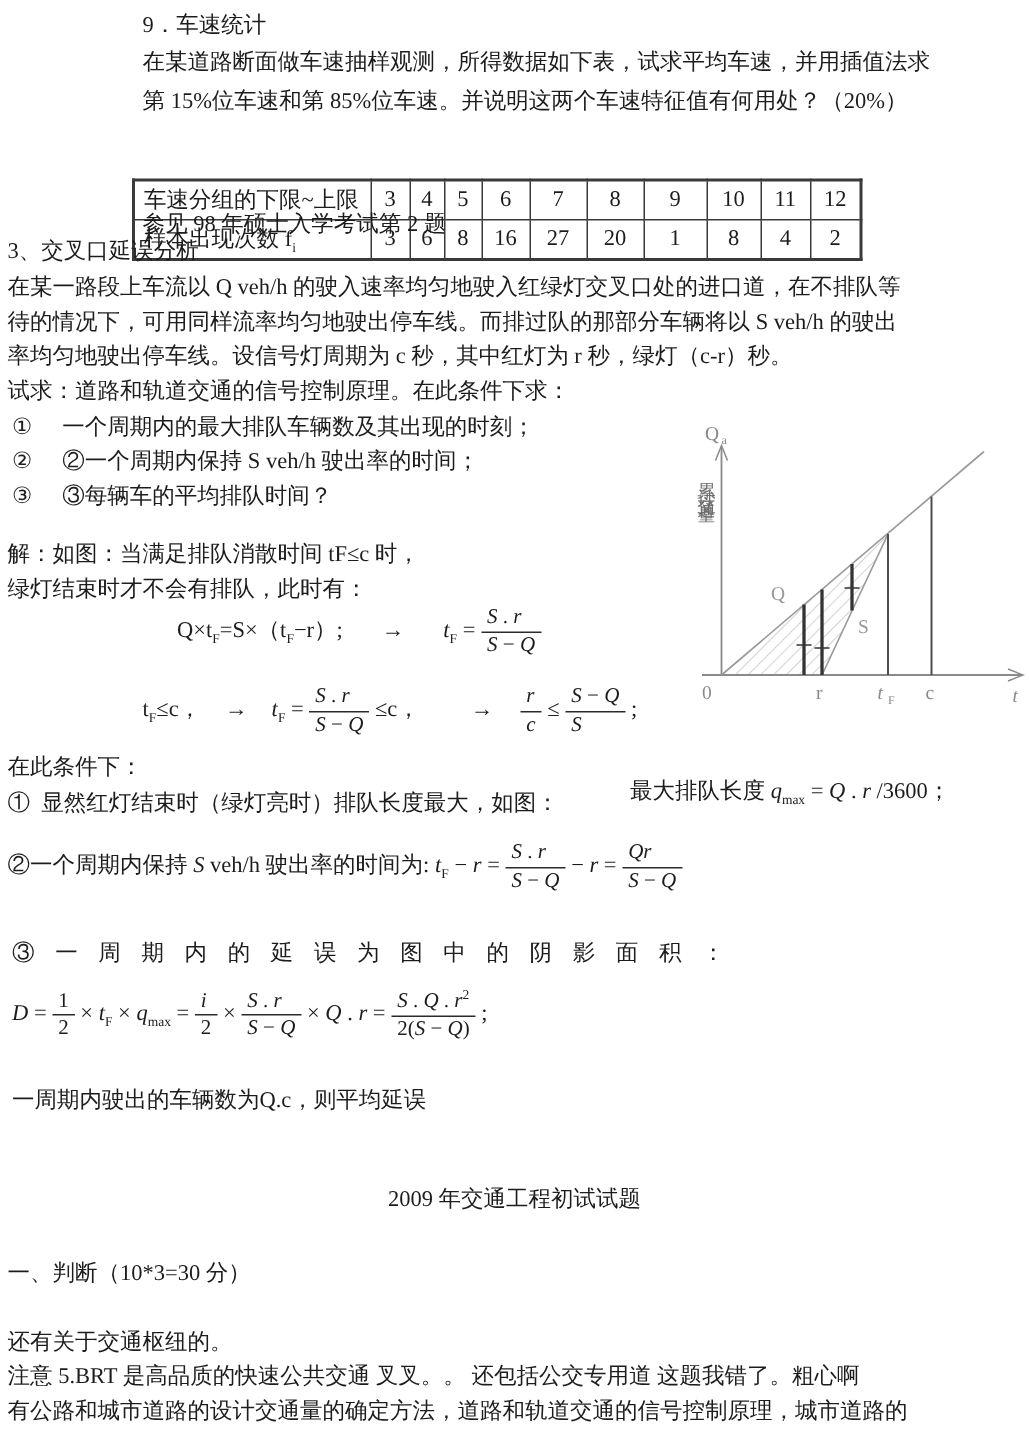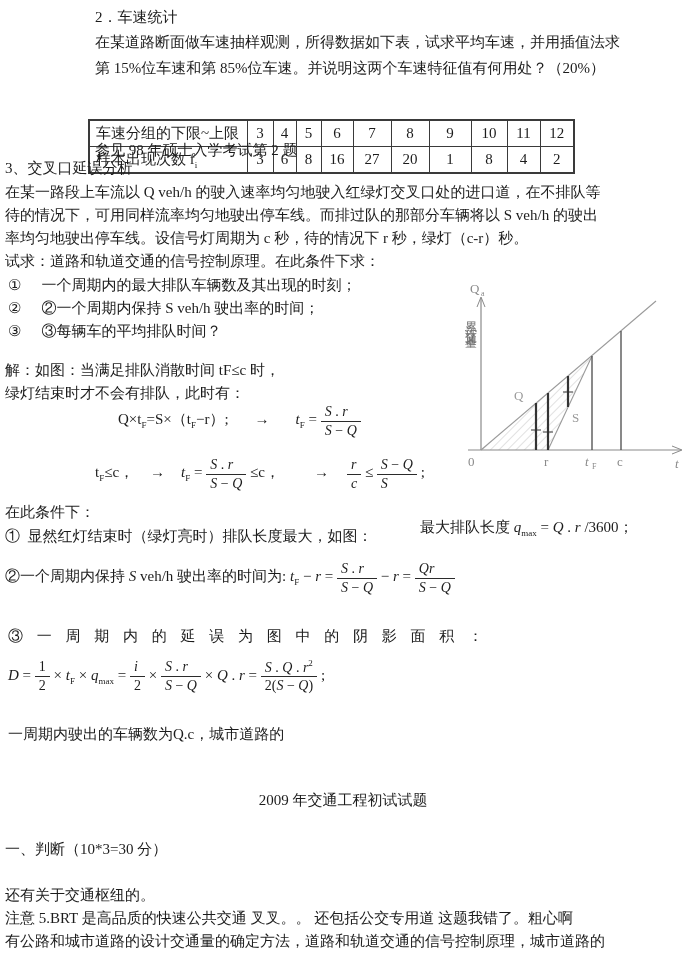--- a/index.html
+++ b/index.html
@@ -22,21 +22,21 @@
   table.speed td{border:1px solid #3a3a3a;height:25px;text-align:center;padding:0;overflow:hidden;margin-left:16px;}
   table.speed td.lbl{text-align:left;padding-left:6px;}
   .vtext{writing-mode:vertical-rl;letter-spacing:4px;font-size:12px;color:#6e6e6e;}
   svg text{font-family:"Liberation Serif","DejaVu Serif",serif;}
 </style>
 </head>
 <body>
 
 <div id="page">
 
-  <div class="abs t" style="left:95px;top:6px">2．车速统计</div>
+  <div class="abs t" style="left:95px;top:6px">9．车速统计</div>
   <div class="abs t" style="left:95px;top:31px">在某道路断面做车速抽样观测，所得数据如下表，试求平均车速，并用插值法求</div>
   <div class="abs t" style="left:95px;top:57px">第 15%位车速和第 85%位车速。并说明这两个车速特征值有何用处？（20%）</div>
 
   <div class="abs" style="left:88px;top:83px">
     <table class="speed">
       <colgroup>
         <col style="width:158px"><col style="width:26px"><col style="width:23px"><col style="width:25px">
         <col style="width:32px"><col style="width:38px"><col style="width:38px"><col style="width:42px">
         <col style="width:36px"><col style="width:33px"><col style="width:34px">
       </colgroup>
@@ -67,21 +67,21 @@
         <td>2</td>
       </tr>
     </tbody></table>
   </div>
 
   <div class="abs t" style="left:95px;top:139px">参见 98 年硕士入学考试第 2 题</div>
 
   <div class="abs t" style="left:5px;top:157px">3、交叉口延误分析</div>
   <div class="abs t" style="left:5px;top:181px">在某一路段上车流以 Q veh/h 的驶入速率均匀地驶入红绿灯交叉口处的进口道，在不排队等</div>
   <div class="abs t" style="left:5px;top:204px">待的情况下，可用同样流率均匀地驶出停车线。而排过队的那部分车辆将以 S veh/h 的驶出</div>
-  <div class="abs t" style="left:5px;top:227px">率均匀地驶出停车线。设信号灯周期为 c 秒，待的情况下 r 秒，绿灯（c-r）秒。</div>
+  <div class="abs t" style="left:5px;top:227px">率均匀地驶出停车线。设信号灯周期为 c 秒，其中红灯为 r 秒，绿灯（c-r）秒。</div>
   <div class="abs t" style="left:5px;top:250px">试求：道路和轨道交通的信号控制原理。在此条件下求：</div>
 
   <div class="abs t" style="left:8px;top:297px"><span>②</span><span style="display:inline-block;width:20px"></span><span>②一个周期内保持 S veh/h 驶出率的时间；</span></div>
   <div class="abs t" style="left:8px;top:274px"><span>①</span><span style="display:inline-block;width:20px"></span><span>一个周期内的最大排队车辆数及其出现的时刻；</span></div>
   <div class="abs t" style="left:8px;top:320px"><span>③</span><span style="display:inline-block;width:20px"></span><span>③每辆车的平均排队时间？</span></div>
 
   <div class="abs t" style="left:5px;top:359px">解：如图：当满足排队消散时间 tF≤c 时，</div>
   <div class="abs t" style="left:5px;top:382px">绿灯结束时才不会有排队，此时有：</div>
 
   <div class="abs math" style="left:118px;top:403px"><span style="white-space: pre;">Q×t</span><sub>F</sub><span style="white-space: pre;">=S×（t</span><sub>F</sub><span style="white-space: pre;">−r）;</span><span style="display: inline-block; width: 26px;"></span><span style="white-space: pre;">→</span><span style="display: inline-block; width: 26px;"></span><span class="mv">t</span><sub>F</sub><span style="white-space: pre;"> = </span><span class="frac"><span class="fn"><span class="mv">S</span><span style="white-space: pre;"> . </span><span class="mv">r</span></span><span class="fd"><span class="mv">S</span><span style="white-space: pre;"> − </span><span class="mv">Q</span></span></span></div>
@@ -130,21 +130,21 @@
   <div class="abs t" style="left:5px;top:501px">在此条件下：</div>
   <div class="abs t" style="left:5px;top:525px">①  显然红灯结束时（绿灯亮时）排队长度最大，如图：</div>
   <div class="abs math t16" style="left:420px;top:518px"><span style="white-space: pre;">最大排队长度 </span><span class="mv">q</span><sub>max</sub><span style="white-space: pre;"> = </span><span class="mv">Q</span><span style="white-space: pre;"> . </span><span class="mv">r</span><span style="white-space: pre;"> /3600；</span></div>
 
   <div class="abs math" style="left:5px;top:560px"><span style="white-space: pre;">②一个周期内保持 </span><span class="mv">S</span><span style="white-space: pre;"> veh/h 驶出率的时间为: </span><span class="mv">t</span><sub>F</sub><span style="white-space: pre;"> − </span><span class="mv">r</span><span style="white-space: pre;"> = </span><span class="frac"><span class="fn"><span class="mv">S</span><span style="white-space: pre;"> . </span><span class="mv">r</span></span><span class="fd"><span class="mv">S</span><span style="white-space: pre;"> − </span><span class="mv">Q</span></span></span><span style="white-space: pre;"> − </span><span class="mv">r</span><span style="white-space: pre;"> = </span><span class="frac"><span class="fn"><span class="mv">Q</span><span class="mv">r</span></span><span class="fd"><span class="mv">S</span><span style="white-space: pre;"> − </span><span class="mv">Q</span></span></span></div>
 
   <div class="abs t spread" style="left:8px;top:625px">③ 一 周 期 内 的 延 误 为 图 中 的 阴 影 面 积 ：</div>
 
   <div class="abs math" style="left:8px;top:658px"><span class="mv">D</span><span style="white-space: pre;"> = </span><span class="frac"><span class="fn"><span style="white-space: pre;">1</span></span><span class="fd"><span style="white-space: pre;">2</span></span></span><span style="white-space: pre;"> × </span><span class="mv">t</span><sub>F</sub><span style="white-space: pre;"> × </span><span class="mv">q</span><sub>max</sub><span style="white-space: pre;"> = </span><span class="frac"><span class="fn"><span class="mv">i</span></span><span class="fd"><span style="white-space: pre;">2</span></span></span><span style="white-space: pre;"> × </span><span class="frac"><span class="fn"><span class="mv">S</span><span style="white-space: pre;"> . </span><span class="mv">r</span></span><span class="fd"><span class="mv">S</span><span style="white-space: pre;"> − </span><span class="mv">Q</span></span></span><span style="white-space: pre;"> × </span><span class="mv">Q</span><span style="white-space: pre;"> . </span><span class="mv">r</span><span style="white-space: pre;"> = </span><span class="frac"><span class="fn"><span class="mv">S</span><span style="white-space: pre;"> . </span><span class="mv">Q</span><span style="white-space: pre;"> . </span><span class="mv">r</span><sup>2</sup></span><span class="fd"><span style="white-space: pre;">2(</span><span class="mv">S</span><span style="white-space: pre;"> − </span><span class="mv">Q</span><span style="white-space: pre;">)</span></span></span><span style="white-space: pre;"> ;</span></div>
 
-  <div class="abs t" style="left:8px;top:723px">一周期内驶出的车辆数为Q.c，城市道路的</div>
+  <div class="abs t" style="left:8px;top:723px">一周期内驶出的车辆数为Q.c，则平均延误</div>
 
   <div class="abs t center" style="top:789px">2009 年交通工程初试试题</div>
   <div class="abs t" style="left:5px;top:838px">一、判断（10*3=30 分）</div>
   <div class="abs t" style="left:5px;top:884px">还有关于交通枢纽的。</div>
   <div class="abs t" style="left:5px;top:907px">注意 5.BRT 是高品质的快速公共交通 叉叉。。 还包括公交专用道 这题我错了。粗心啊</div>
   <div class="abs t" style="left:5px;top:930px">有公路和城市道路的设计交通量的确定方法，道路和轨道交通的信号控制原理，城市道路的</div>
 
 </div>
 
 </body></html>

